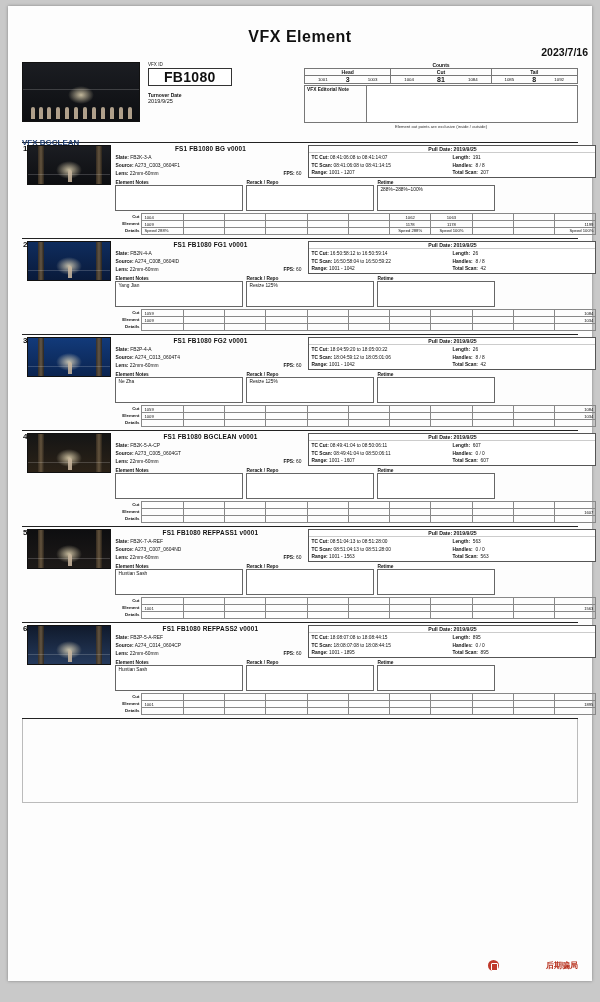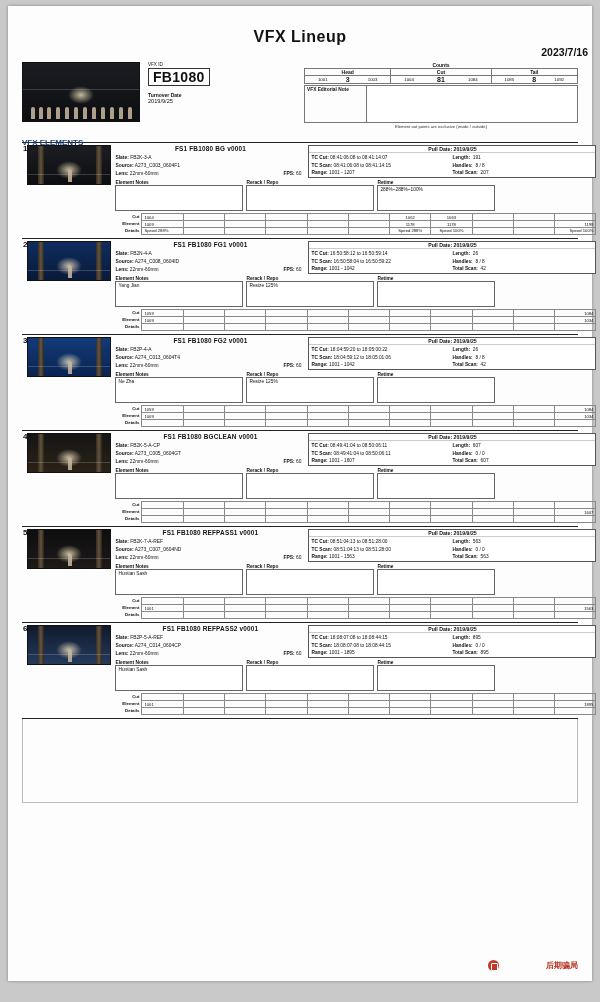--- a/index.html
+++ b/index.html
@@ -54,21 +54,21 @@
   .vfx-elements-label {
     position:absolute; left:14px; top:132px;
     font-size:8px; font-weight:bold;
     color:#1f3d6e;
   }
   .vfxid-box { margin-left:8px; width:150px; }
   .lbl-sm { font-size:4.6px; color:#222; }
   .vfxid-val {
     display:inline-block;
     border:1px solid #333;
-    padding:0 4px;
+    padding:0 15px;
     font-size:14px; font-weight:bold;
     letter-spacing:.3px;
     background:#fff;
     margin-top:1px;
   }
   .turnover { margin-top:6px; }
   .turnover .t-lbl { font-size:5px; font-weight:bold; }
   .turnover .t-val { font-size:5.6px; }
   .counts-wrap { flex:1; margin-left:6px; }
   .counts-title { text-align:center; font-size:5px; font-weight:bold; }
@@ -201,21 +201,21 @@
   .hline {
     position:absolute; left:0; right:0; height:1px; background:rgba(255,255,255,.18);
   }
 </style>
 </head>
 <body>
 
 <div class="page">
 
   <div class="hdr">
-    <div class="main-title">VFX Lineup</div>
+    <div class="main-title">VFX Element</div>
     <div class="hdr-date">2023/7/16</div>
   </div>
 
   <div class="top">
     <div class="thumb-lg">
       <div class="art a-dark">
         <div class="glow"></div>
         <div class="fig" style="left:8px"></div>
           <div class="fig" style="left:16px"></div>
         <div class="fig" style="left:24px"></div>
@@ -288,21 +288,21 @@
       </tbody>
         </table>
       <div class="edit-note-row">
         <div class="edit-note-lbl">VFX Editorial Note</div>
         <div class="edit-note-box"></div>
       </div>
       <div class="aop">Element out points are exclusive (inside / outside)</div>
     </div>
   </div>
 
-  <div class="vfx-elements-label">VFX ELEMENTS</div>
+  <div class="vfx-elements-label">VFX BGCLEAN</div>
 
   <div class="rows" id="rows">
   <div class="erow">
     <div class="idx">1</div>
     <div class="ethumb">
       <div class="art a-dark">
         <div class="glow"></div>
         <div class="pillar" style="left:10px"></div>
         <div class="pillar" style="left:68px"></div>
         <div class="hline" style="top:28px"></div>

